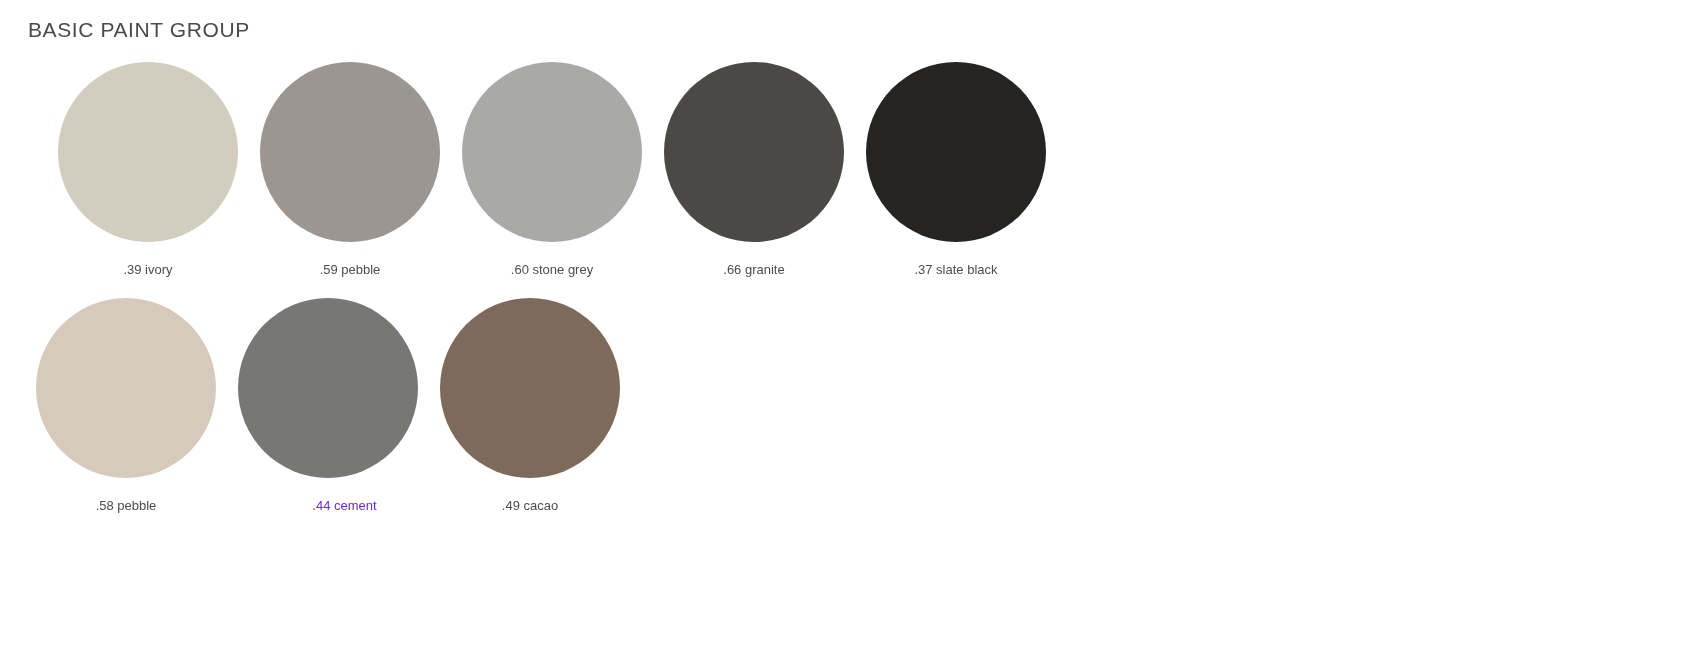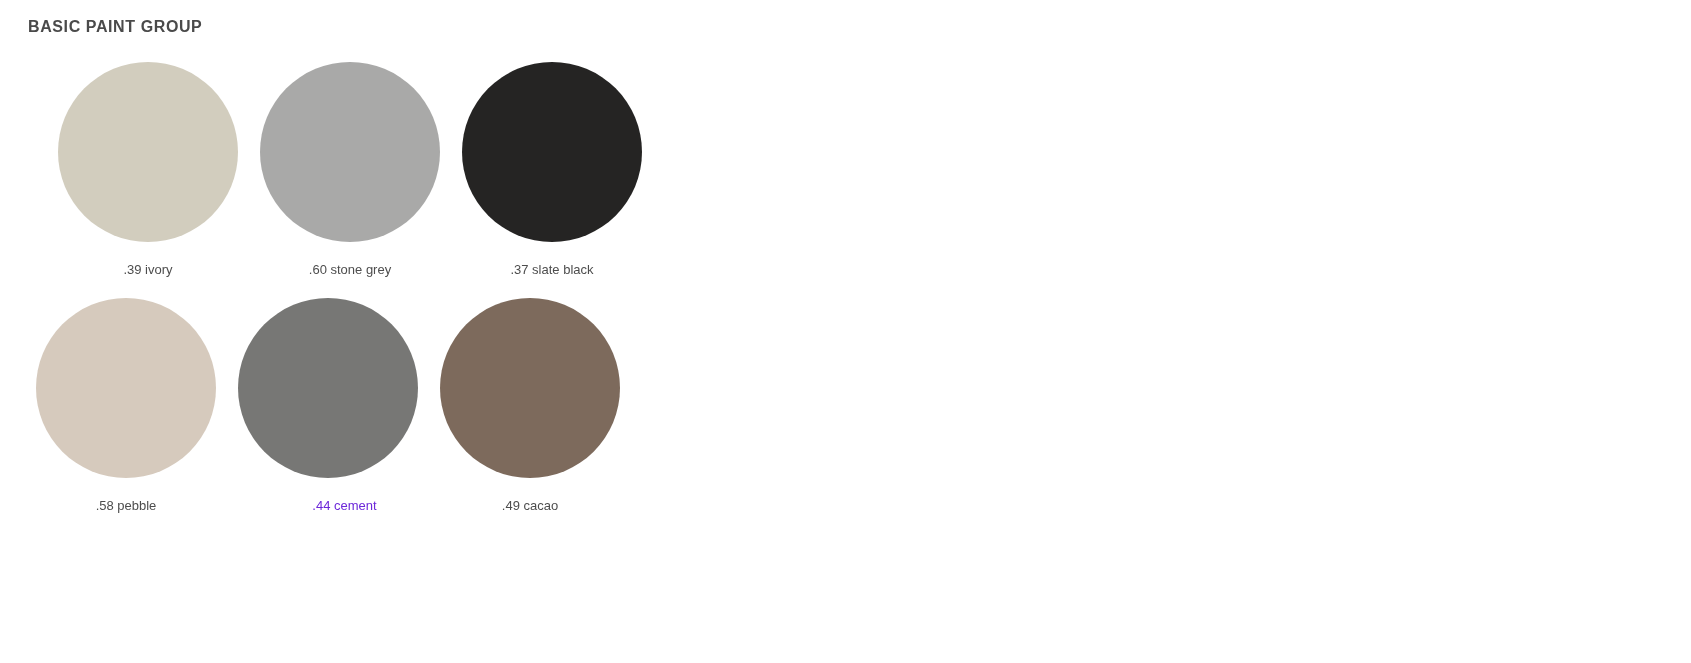--- a/index.html
+++ b/index.html
@@ -18,22 +18,22 @@
     position: relative;
     width: 1691px;
     height: 663px;
     background: #ffffff;
     padding: 0;
   }
   .page-title {
     position: absolute;
     left: 28px;
     top: 18px;
-    font-size: 16px;
-    font-weight: 700;
+    font-size: 21px;
+    font-weight: 400;
     letter-spacing: 0.6px;
     color: #4a4a4a;
     font-family: "Liberation Sans", sans-serif;
     white-space: nowrap;
   }
   .swatch-grid {
     position: absolute;
     left: 0px;
     top: 62px;
     width: 1691px;
@@ -81,22 +81,30 @@
 
   <div class="page-title">BASIC PAINT GROUP</div>
 
   <div class="swatch-grid">
     <div class="swatch-row row-1">
         <div class="swatch-cell lead">
           <div class="swatch-circle" style="background: rgb(210, 205, 190);"></div>
           <div class="swatch-label" style="color: rgb(77, 77, 77);">.39 ivory</div>
         </div>
         <div class="swatch-cell">
+          <div class="swatch-circle" style="background: rgb(156, 149, 144);"></div>
+          <div class="swatch-label" style="color: rgb(77, 77, 77);">.59 pebble</div>
+        </div>
+        <div class="swatch-cell">
           <div class="swatch-circle" style="background: rgb(169, 169, 168);"></div>
           <div class="swatch-label" style="color: rgb(77, 77, 77);">.60 stone grey</div>
+        </div>
+        <div class="swatch-cell">
+          <div class="swatch-circle" style="background: rgb(75, 73, 69);"></div>
+          <div class="swatch-label" style="color: rgb(77, 77, 77);">.66 granite</div>
         </div>
         <div class="swatch-cell">
           <div class="swatch-circle" style="background: rgb(37, 36, 35);"></div>
           <div class="swatch-label" style="color: rgb(77, 77, 77);">.37 slate black</div>
         </div>
       </div>
     <div class="swatch-row row-2">
         <div class="swatch-cell">
           <div class="swatch-circle" style="background: rgb(214, 202, 189);"></div>
           <div class="swatch-label" style="color: rgb(77, 77, 77);">.58 pebble</div>

